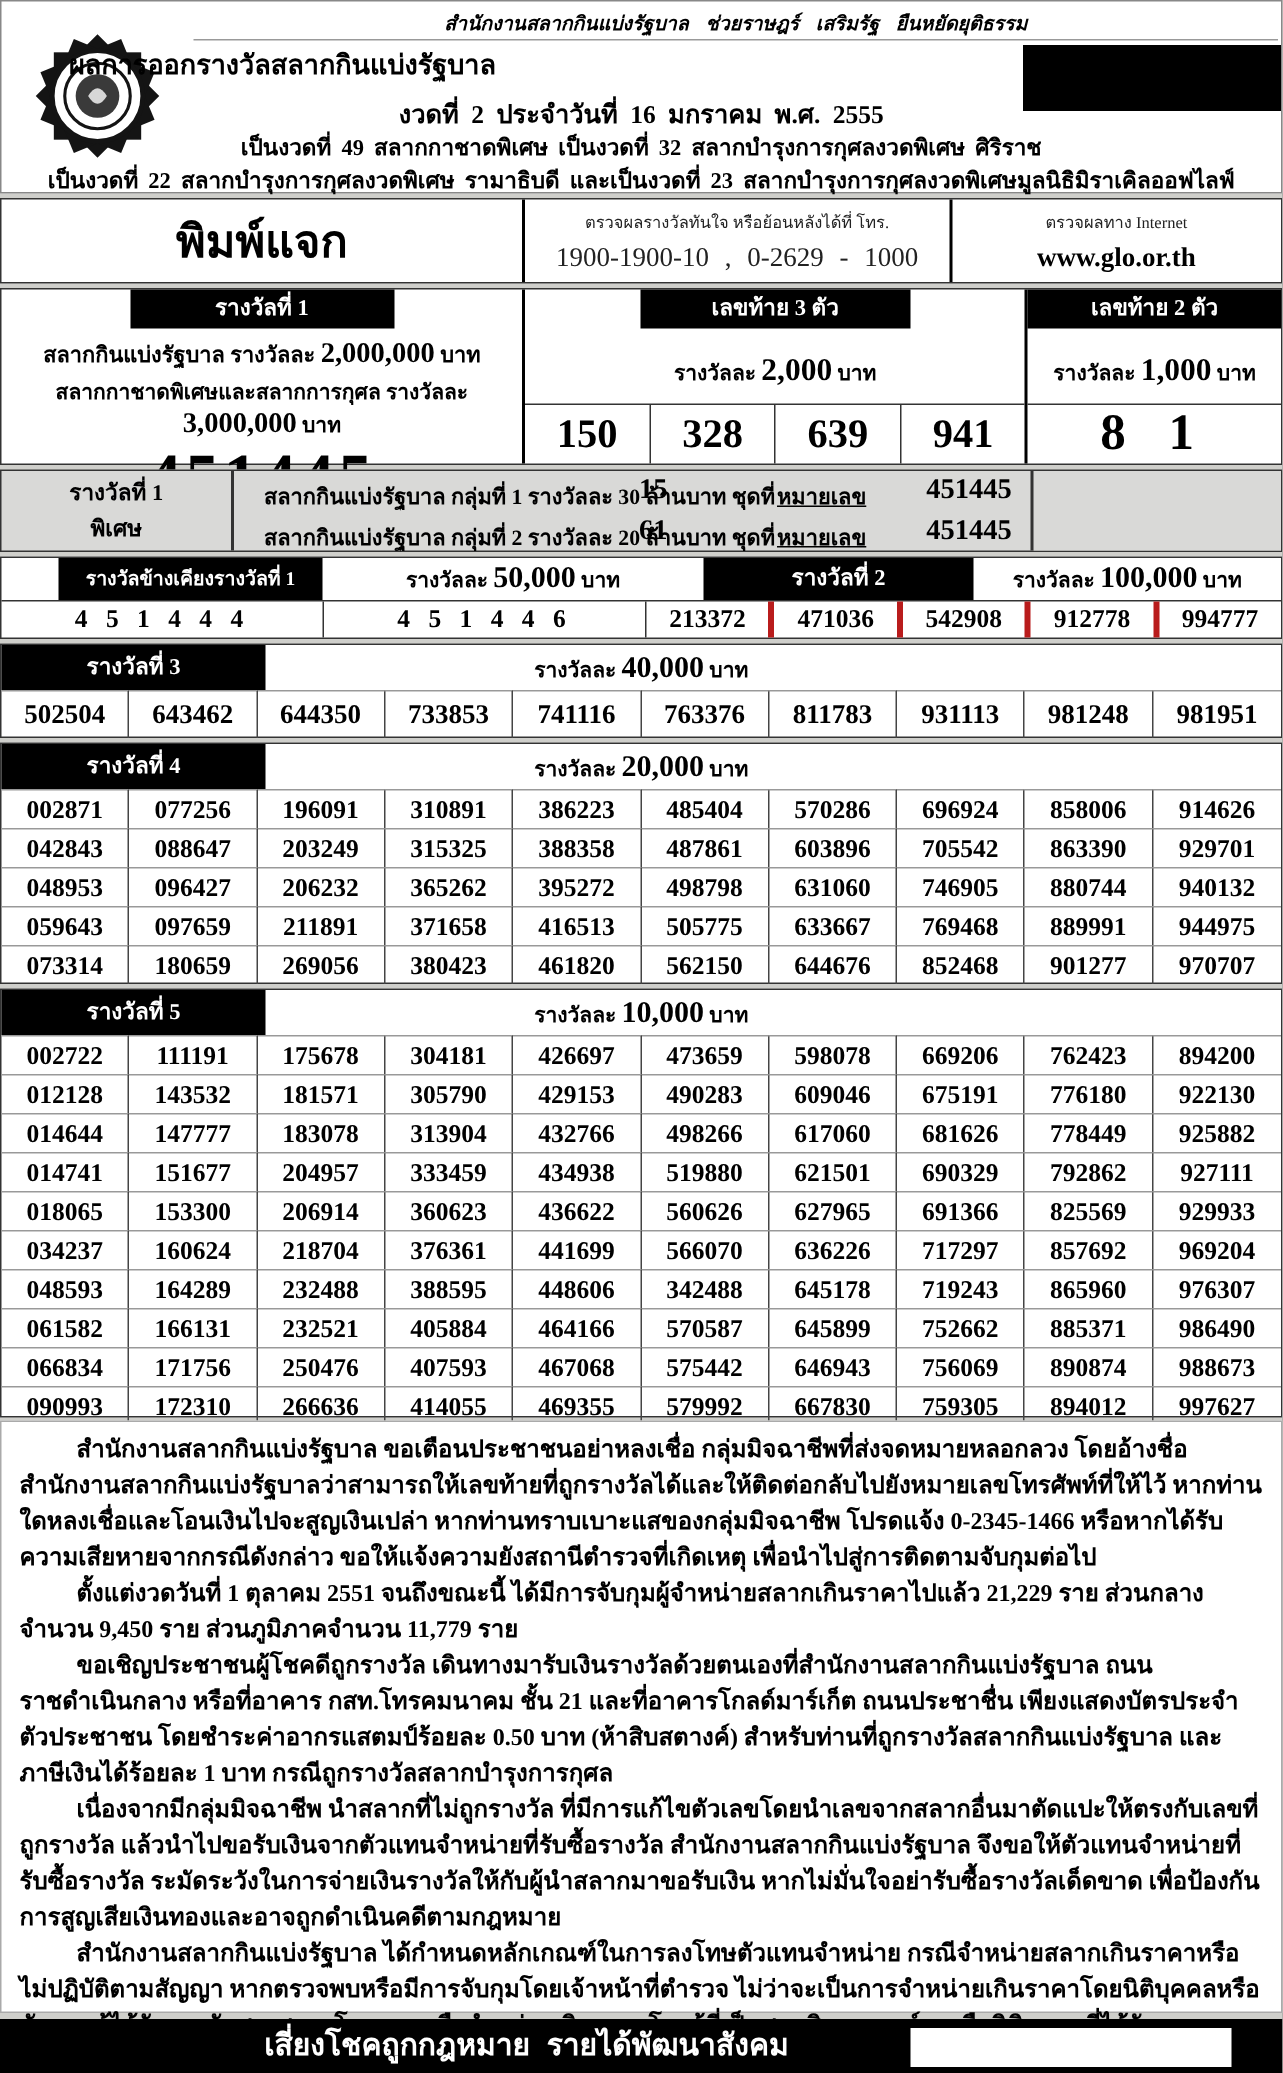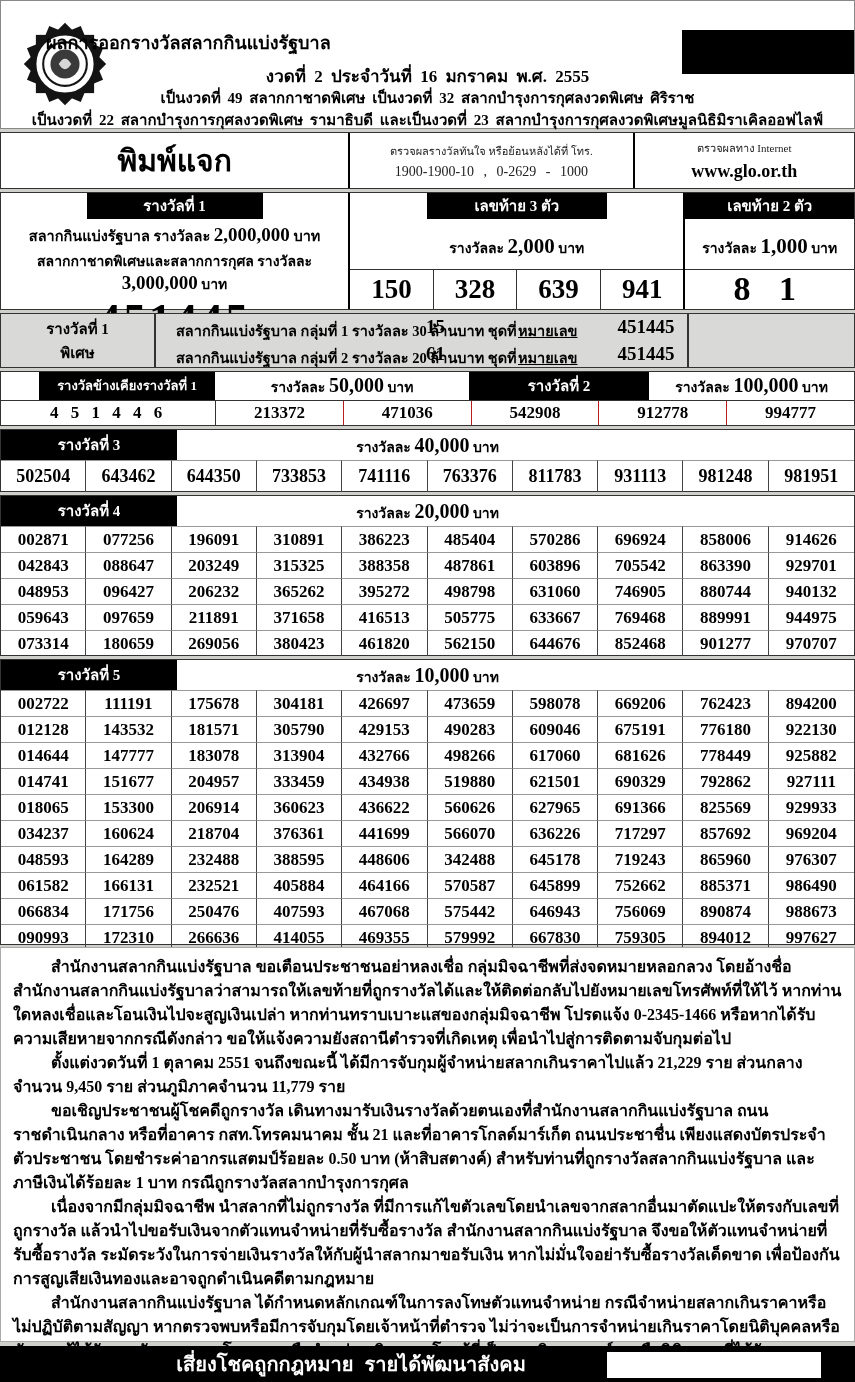--- a/index.html
+++ b/index.html
@@ -19,21 +19,21 @@
   .h-sub1  { position:absolute; top:85px; width:100%; text-align:center; font-size:15px; font-weight:bold; word-spacing:3px; }
   .h-sub2  { position:absolute; top:107px; width:100%; text-align:center; font-size:15px; font-weight:bold; word-spacing:3px; }
 
   
   .info { top:132px; height:57px; display:flex; border-color:#333; }
   .info .cell { border-right:2px solid #000; display:flex; flex-direction:column; justify-content:center; align-items:center; }
   .info .c1 { width:350px; font-size:30px; font-weight:bold; }
   .info .c2 { width:285px; }
   .info .c3 { width:220px; border-right:none; }
   .small-label { font-size:11px; color:#222; margin-bottom:4px; }
-  .phone-nums { font-size:14px; color:#222; word-spacing:6px; }
+  .phone-nums { font-size:18px; color:#222; word-spacing:6px; }
   .website { font-size:18px; font-weight:bold; }
 
   
   .prize1 { top:192px; height:118px; display:flex; border-color:#333; }
   .prize1 .col { position:relative; border-right:2px solid #000; }
   .prize1 .c1 { width:350px; }
   .prize1 .c2 { width:336px; }
   .prize1 .c3 { width:169px; border-right:none; }
   .bhead { background:#000; color:#fff; text-align:center; font-size:15px; font-weight:bold; height:26px; line-height:26px; }
   .bh-c1 { width:176px; margin:0 auto; }
@@ -65,21 +65,21 @@
   .side { top:371px; height:55px; border-color:#333; }
   .side-head { display:flex; height:28px;padding-left:38px; }
   .sh-black { background:#000; color:#fff; text-align:center; font-weight:bold; }
   .sh-adj { width:176px; font-size:13px; line-height:28px; }
   .sh-50  { width:254px; text-align:center; font-size:14px; font-weight:bold; line-height:26px; }
   .sh-p2  { width:180px; font-size:15px; line-height:28px; }
   .sh-100 { flex:1; text-align:center; font-size:14px; font-weight:bold; line-height:26px; }
   .sh-50 .amt, .sh-100 .amt { font-size:20px; }
   .side-nums { display:flex; height:25px; border-top:1px solid #333; }
   .sn-wide { width:215px; border-right:1px solid #333; text-align:center; font-size:17px; font-weight:bold; line-height:24px; letter-spacing:4px; }
-  .sn { flex:1; border-right:1px solid #b91c1c; text-align:center; font-size:17px; font-weight:bold; line-height:24px; }
+  .sn { flex:1; border-right:4px solid #b91c1c; text-align:center; font-size:17px; font-weight:bold; line-height:24px; }
   .side-nums > div:last-child { border-right:none; }
 
   
   .ptable { border-color:#333; }
   .p3 { top:429px; height:63px; }
   .p4 { top:495px; height:161px; }
   .p5 { top:659px; height:286px; }
   .phead { position:relative; height:30px; }
   .phead .bhead { position:absolute; left:0; top:0; width:176px; height:30px; line-height:30px; }
   .phead .plab { position:absolute; left:0; top:0; width:100%; text-align:center; font-size:14px; font-weight:bold; line-height:30px; }
@@ -108,20 +108,21 @@
     <svg class="logo" viewBox="0 0 100 100">
       <rect x="22" y="22" width="56" height="56" fill="#141414"></rect>
       <rect x="22" y="22" width="56" height="56" fill="#141414" transform="rotate(45 50 50)"></rect>
       <rect x="22" y="22" width="56" height="56" fill="#141414" transform="rotate(22.5 50 50)"></rect>
       <rect x="22" y="22" width="56" height="56" fill="#141414" transform="rotate(67.5 50 50)"></rect>
       <circle cx="50" cy="50" r="29" fill="#fff" stroke="#141414" stroke-width="3"></circle>
       <circle cx="50" cy="50" r="21" fill="none" stroke="#141414" stroke-width="2"></circle>
       <circle cx="50" cy="50" r="14" fill="#3a3a3a"></circle>
       <path d="M44 50 q6 -10 12 0 q-6 10 -12 0" fill="#fff" opacity="0.8"></path>
     </svg>
+    <div class="tagline">สำนักงานสลากกินแบ่งรัฐบาล ช่วยราษฎร์ เสริมรัฐ ยืนหยัดยุติธรรม</div>
     <div class="redact"></div>
     <div class="h-title">ผลการออกรางวัลสลากกินแบ่งรัฐบาล</div>
     <div class="h-draw">งวดที่ 2 ประจำวันที่ 16 มกราคม พ.ศ. 2555</div>
     <div class="h-sub1">เป็นงวดที่ 49 สลากกาชาดพิเศษ เป็นงวดที่ 32 สลากบำรุงการกุศลงวดพิเศษ ศิริราช</div>
     <div class="h-sub2">เป็นงวดที่ 22 สลากบำรุงการกุศลงวดพิเศษ รามาธิบดี และเป็นงวดที่ 23 สลากบำรุงการกุศลงวดพิเศษมูลนิธิมิราเคิลออฟไลฟ์</div>
   </div>
 
   <div class="sec info">
     <div class="cell c1">พิมพ์แจก</div>
     <div class="cell c2">
@@ -205,20 +206,21 @@
         <span>บาท</span>
       </div>
       <div class="sh-black sh-p2">รางวัลที่  2</div>
       <div class="sh-100">
         <span>รางวัลละ</span>
         <span class="amt">100,000</span>
         <span>บาท</span>
       </div>
     </div>
     <div class="side-nums">
+      <div class="sn-wide">4 5 1 4 4 4</div>
       <div class="sn-wide">4 5 1 4 4 6</div>
       <div class="sn">213372</div>
       <div class="sn">471036</div>
       <div class="sn">542908</div>
       <div class="sn">912778</div>
       <div class="sn">994777</div>
     </div>
   </div>
 
   <div class="sec ptable p3">

